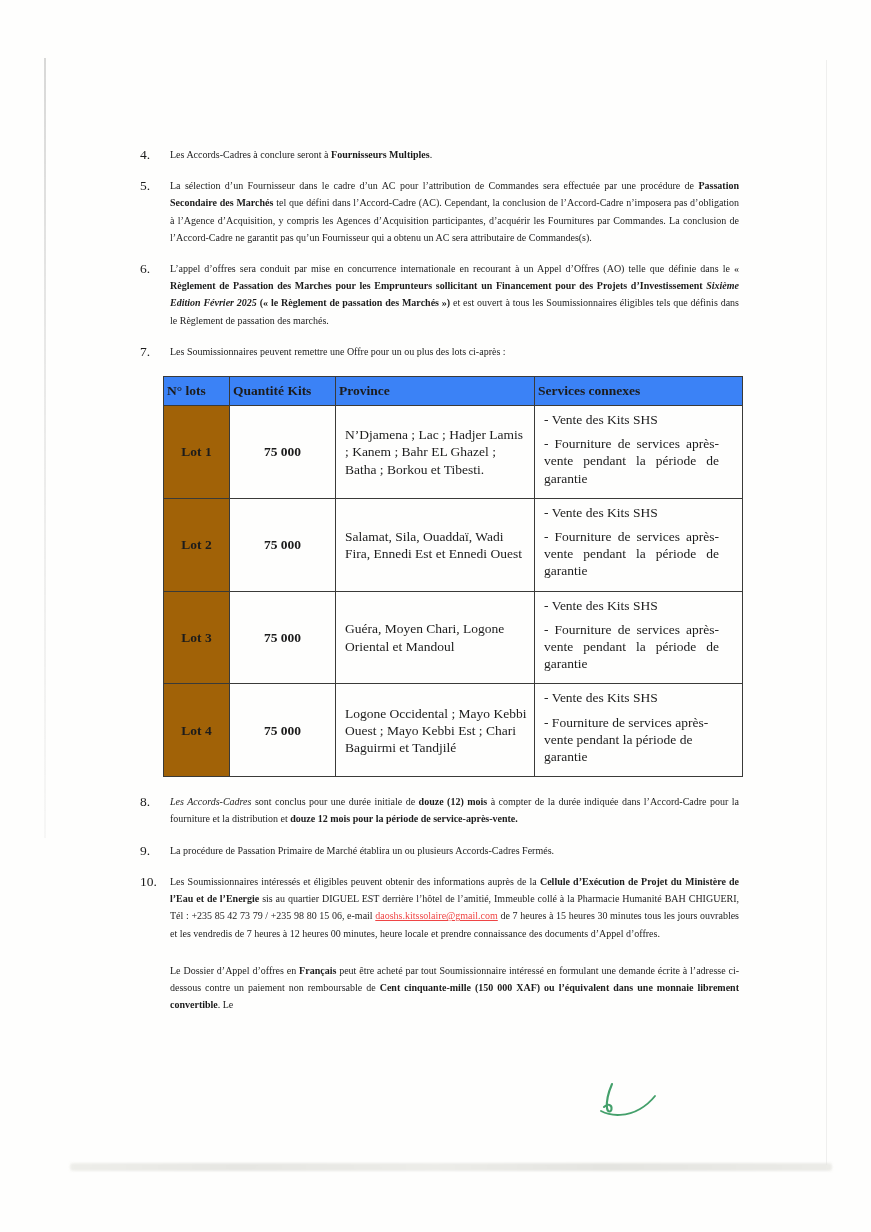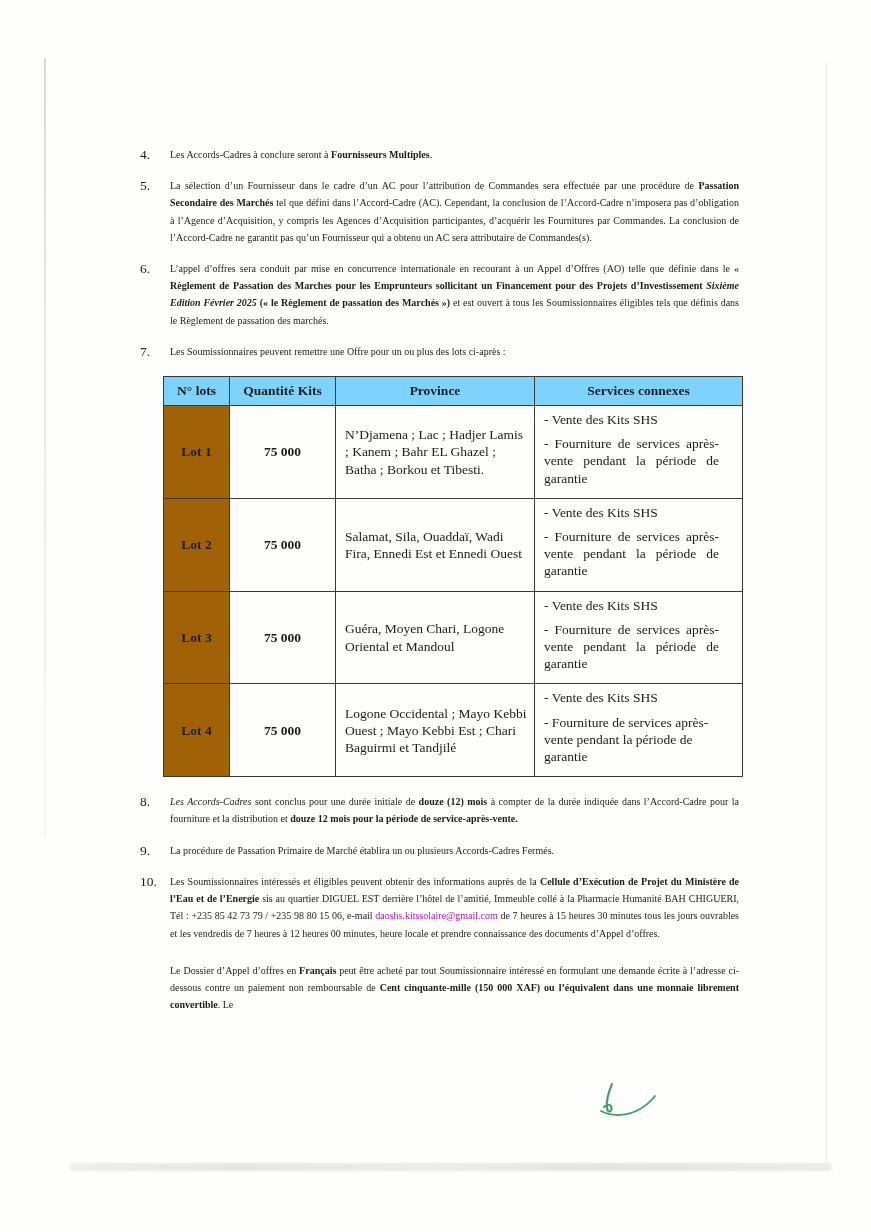--- a/index.html
+++ b/index.html
@@ -34,38 +34,38 @@
   .item { display: flex; margin-bottom: 14px; }
   .item .num { width: 30px; flex: none; font-size: 13.5px; line-height: 17.2px; }
   .item .body {
     flex: 1; font-size: 10px; line-height: 17.2px;
     text-align: justify;
   }
   .item.single .body { text-align: left; }
   .item.cont { margin-top: 20px; }
   .b { font-weight: bold; }
   .i { font-style: italic; }
-  a.link { color: #a21caf; cursor: pointer; }
+  a.link { color: #ef4444; text-decoration: underline; cursor: pointer; }
 
   
   table.lots {
     border-collapse: collapse;
     margin: 16px 0 16px 23px;
     width: 567px;
     table-layout: fixed;
     font-size: 13.5px; line-height: 17.2px;
   }
   table.lots th, table.lots td { border: 1.6px solid #3a3a38; }
   th.c-lot, td.c-lot   { width: 59px; }
   th.c-qty, td.c-qty   { width: 99px; }
   th.c-prov, td.c-prov { width: 192px; }
   th.c-serv, td.c-serv { width: 201px; }
   table.lots thead th {
-    background: #7dd3fc;
-    font-weight: bold; text-align: center;
+    background: #3b82f6;
+    font-weight: bold; text-align: left;
     padding: 5px 3px; height: 18px;
   }
   table.lots tbody tr { height: 82px; }
   table.lots tbody tr:last-child { height: 86px; }
   td.c-lot {
     background: #a16207; font-weight: bold;
     text-align: center; vertical-align: middle; padding: 2px 4px;
   }
   td.c-qty { font-weight: bold; text-align: center; vertical-align: middle; padding: 2px 16px; border-radius: 13px; }
   td.c-prov { vertical-align: middle; padding: 4px 6px 4px 9px; text-align: left; }

